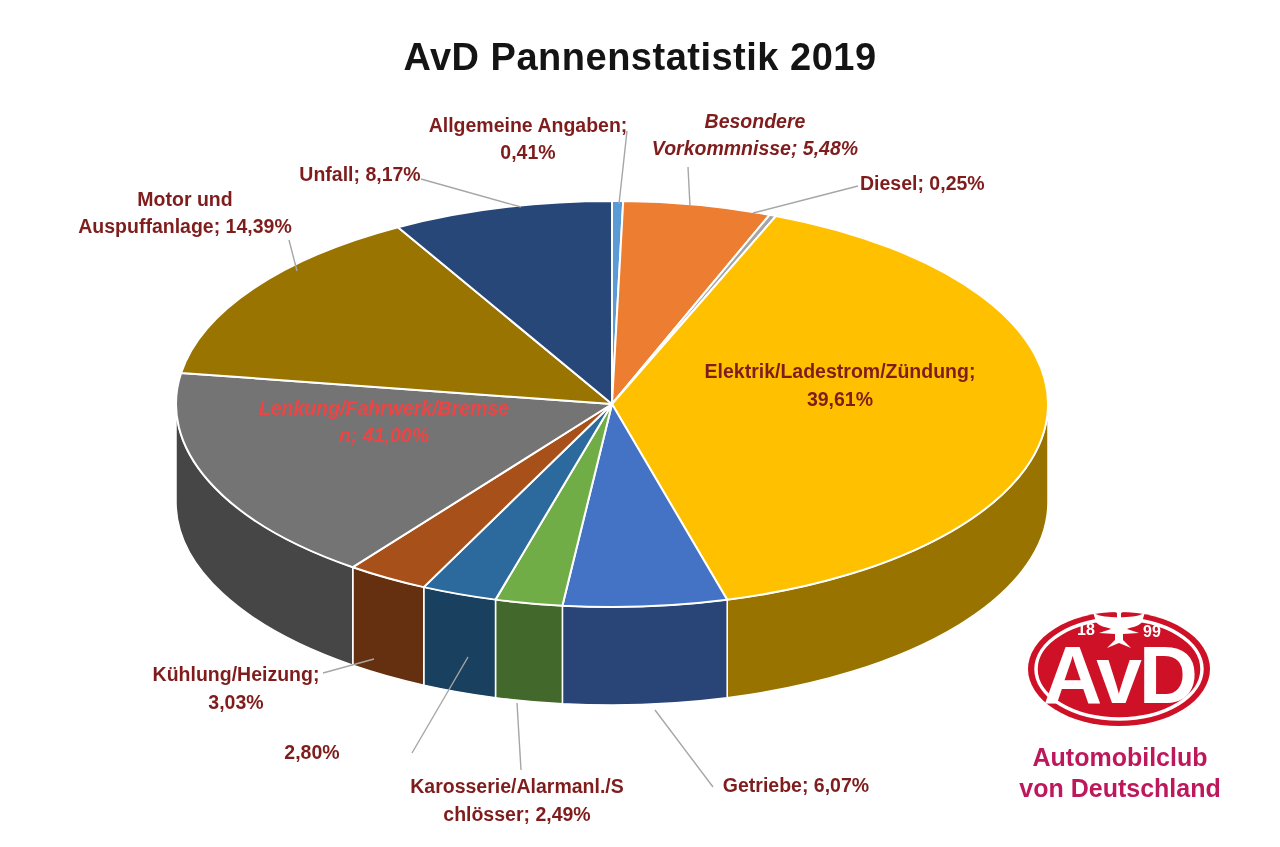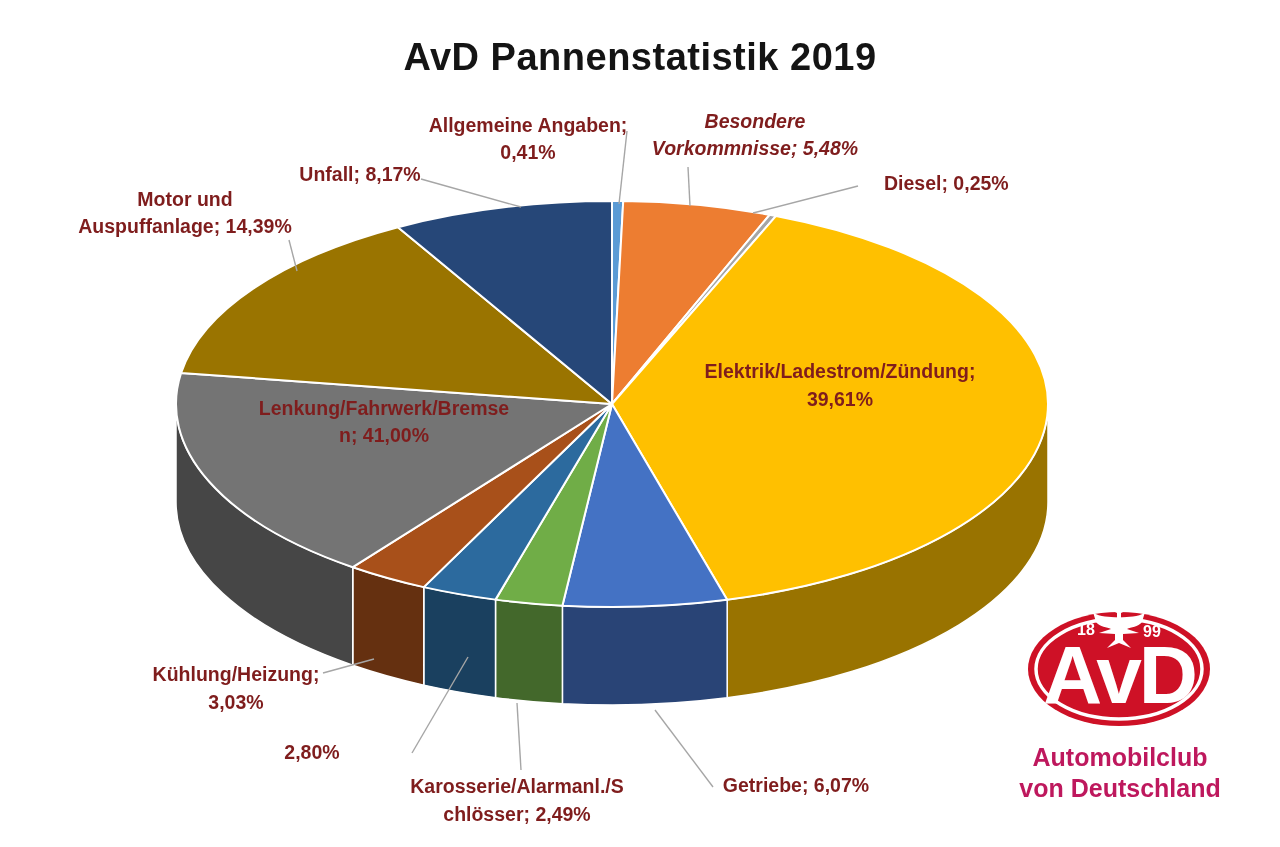--- a/index.html
+++ b/index.html
@@ -6,27 +6,27 @@
   .stage{position:relative;width:1280px;height:847px;background:#ffffff;overflow:hidden;
          font-family:"Liberation Sans",sans-serif;}
   .title{position:absolute;left:0;right:0;top:24px;text-align:center;
          font-size:38px;font-weight:bold;color:#141414;letter-spacing:.5px;margin-top:12px;}
   #pie-svg{position:absolute;left:0;top:0;}
   .lbl{position:absolute;font-weight:bold;font-size:19.5px;line-height:27px;
        color:#7f1d1d;text-align:center;}
   .lbl div{white-space:nowrap;}
   .lbl-allgemeine{left:408px;top:112px;width:240px;}
   .lbl-besondere{left:635px;top:108px;width:240px;font-style:italic;}
-  .lbl-diesel{left:860px;top:170px;width:160px;text-align:left;margin-left:24px;}
+  .lbl-diesel{left:860px;top:170px;width:160px;text-align:left;}
   .lbl-elektrik{left:690px;top:357px;width:300px;line-height:28px;}
   .lbl-getriebe{left:716px;top:772px;width:160px;}
   .lbl-karosserie{left:397px;top:772px;width:240px;line-height:28px;}
   .lbl-kraftstoff{left:202px;top:738px;width:220px;line-height:28px;}
   .lbl-kuehlung{left:126px;top:660px;width:220px;line-height:28px;}
-  .lbl-lenkung{left:258px;top:395px;width:252px;color:#7f1d1d;}
+  .lbl-lenkung{left:258px;top:395px;width:252px;color:#ef4444;font-style:italic;}
   .lbl-motor{left:75px;top:186px;width:220px;}
   .lbl-unfall{left:290px;top:161px;width:140px;}
   .logo{position:absolute;left:1026px;top:602px;width:206px;}
   .logo svg{display:block;}
   .club{position:absolute;left:1017px;top:742px;width:206px;text-align:center;
         font-weight:bold;font-size:25px;line-height:31px;}
 </style>
 </head>
 <body>
 

